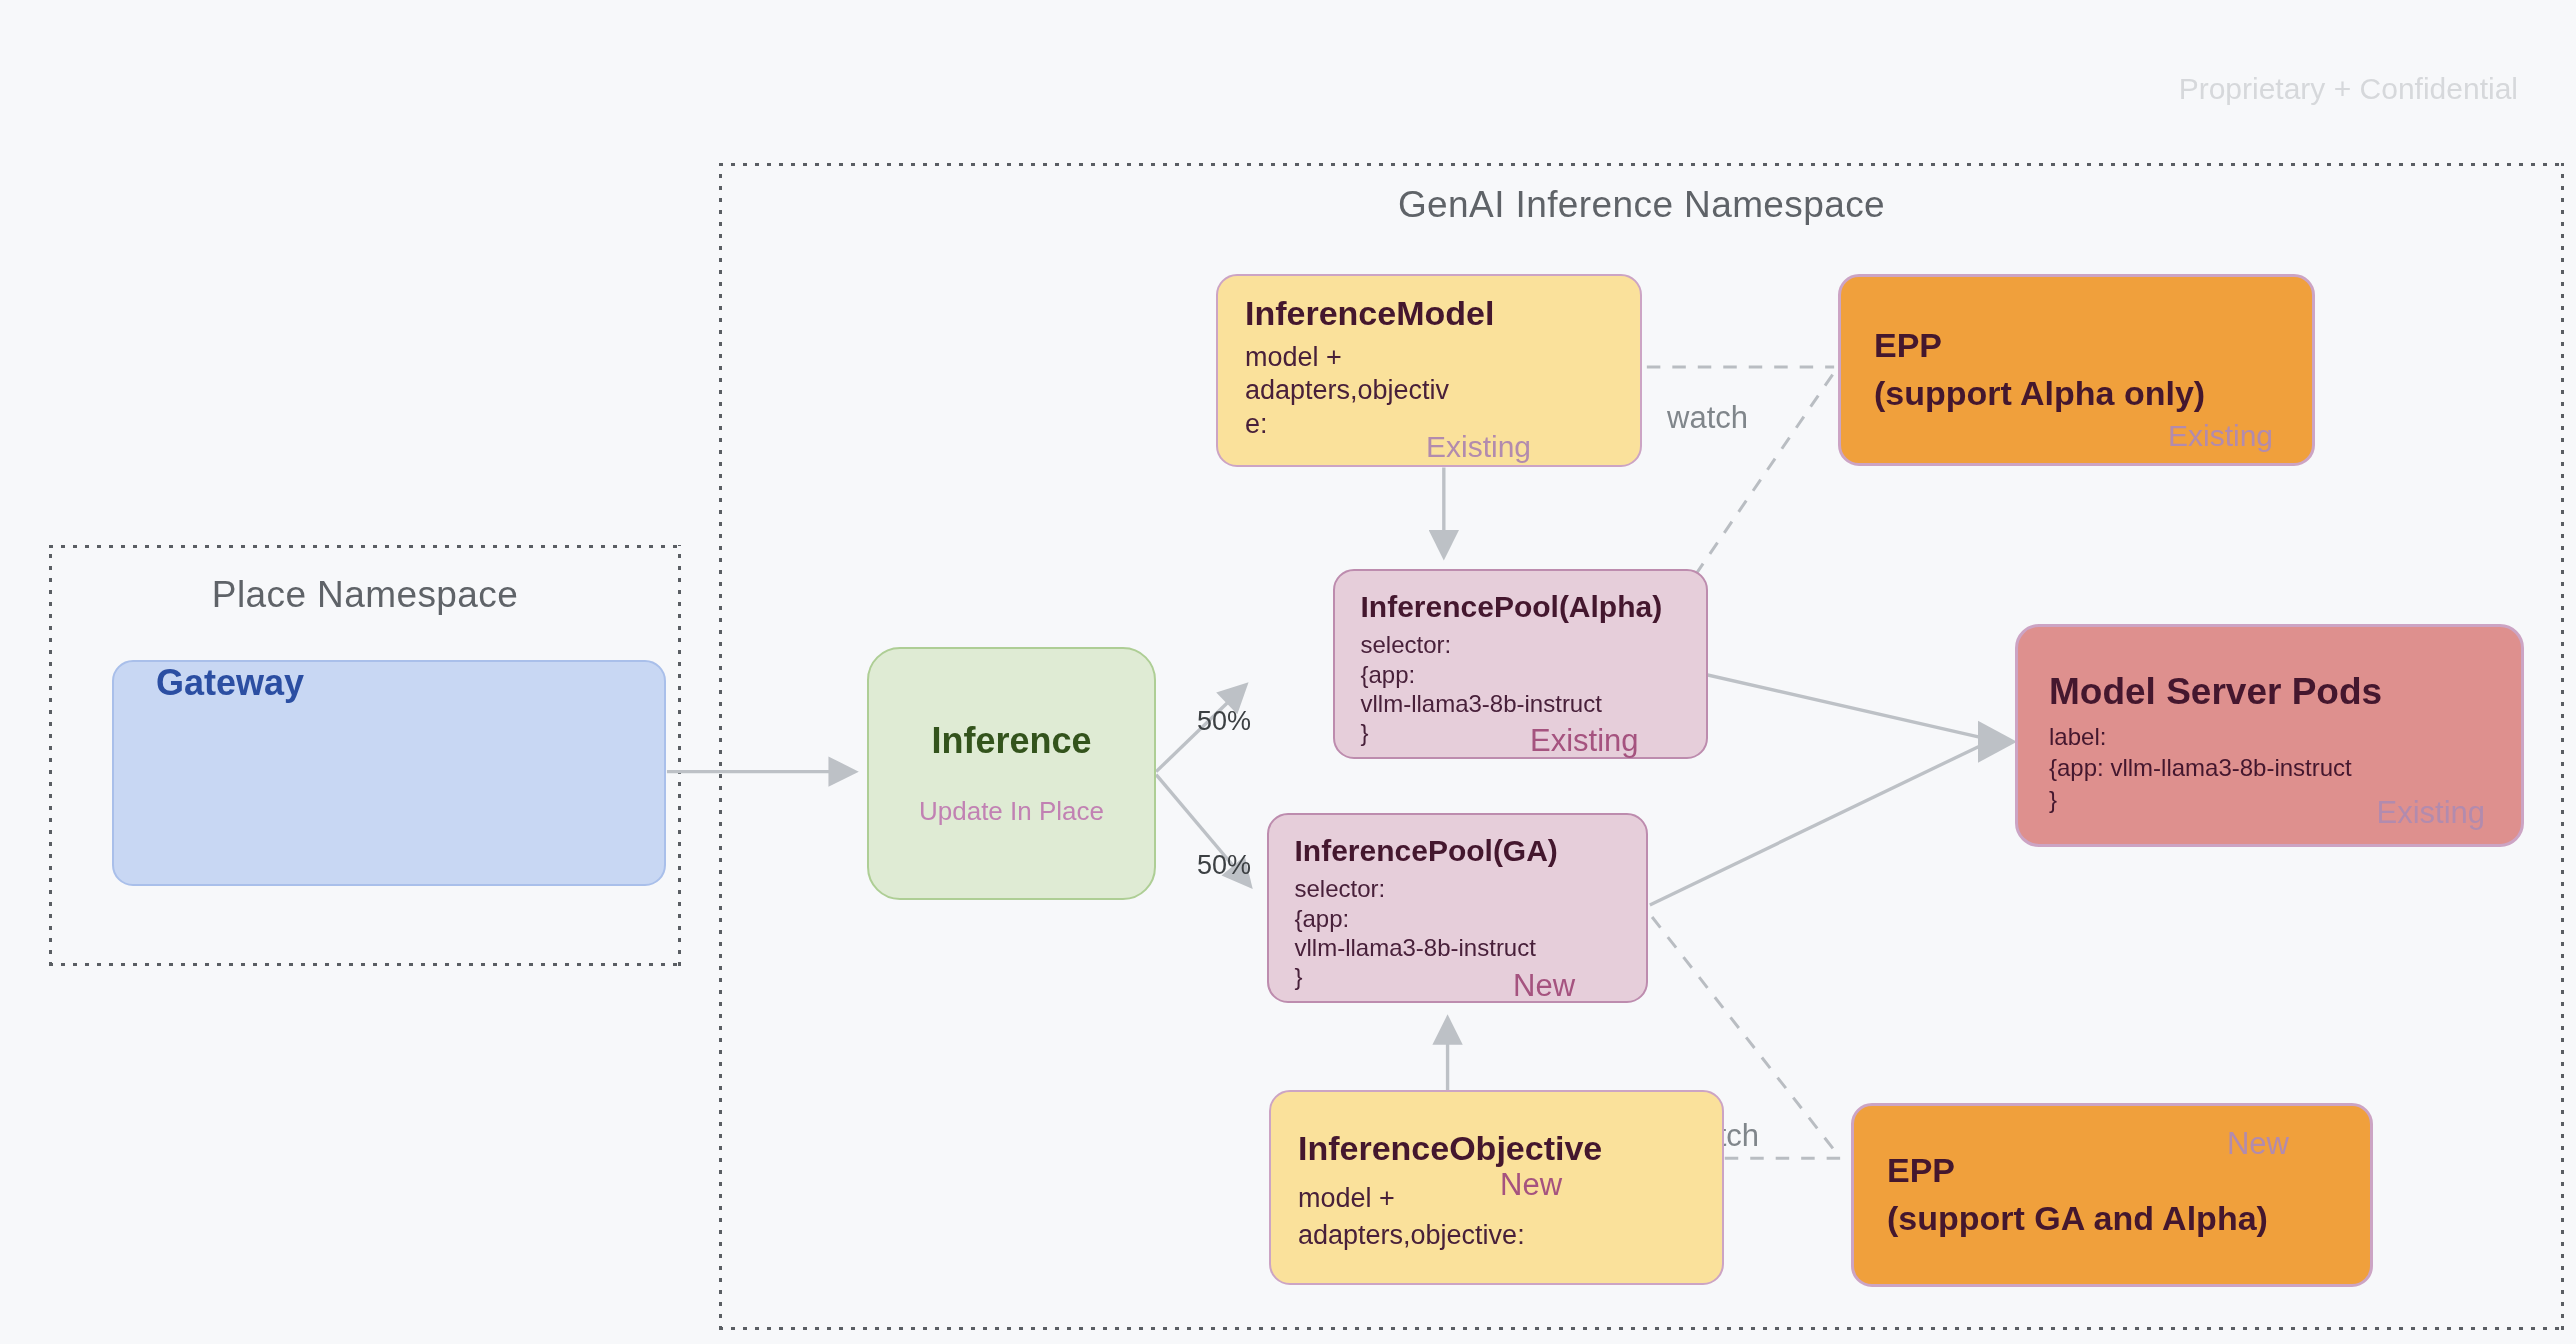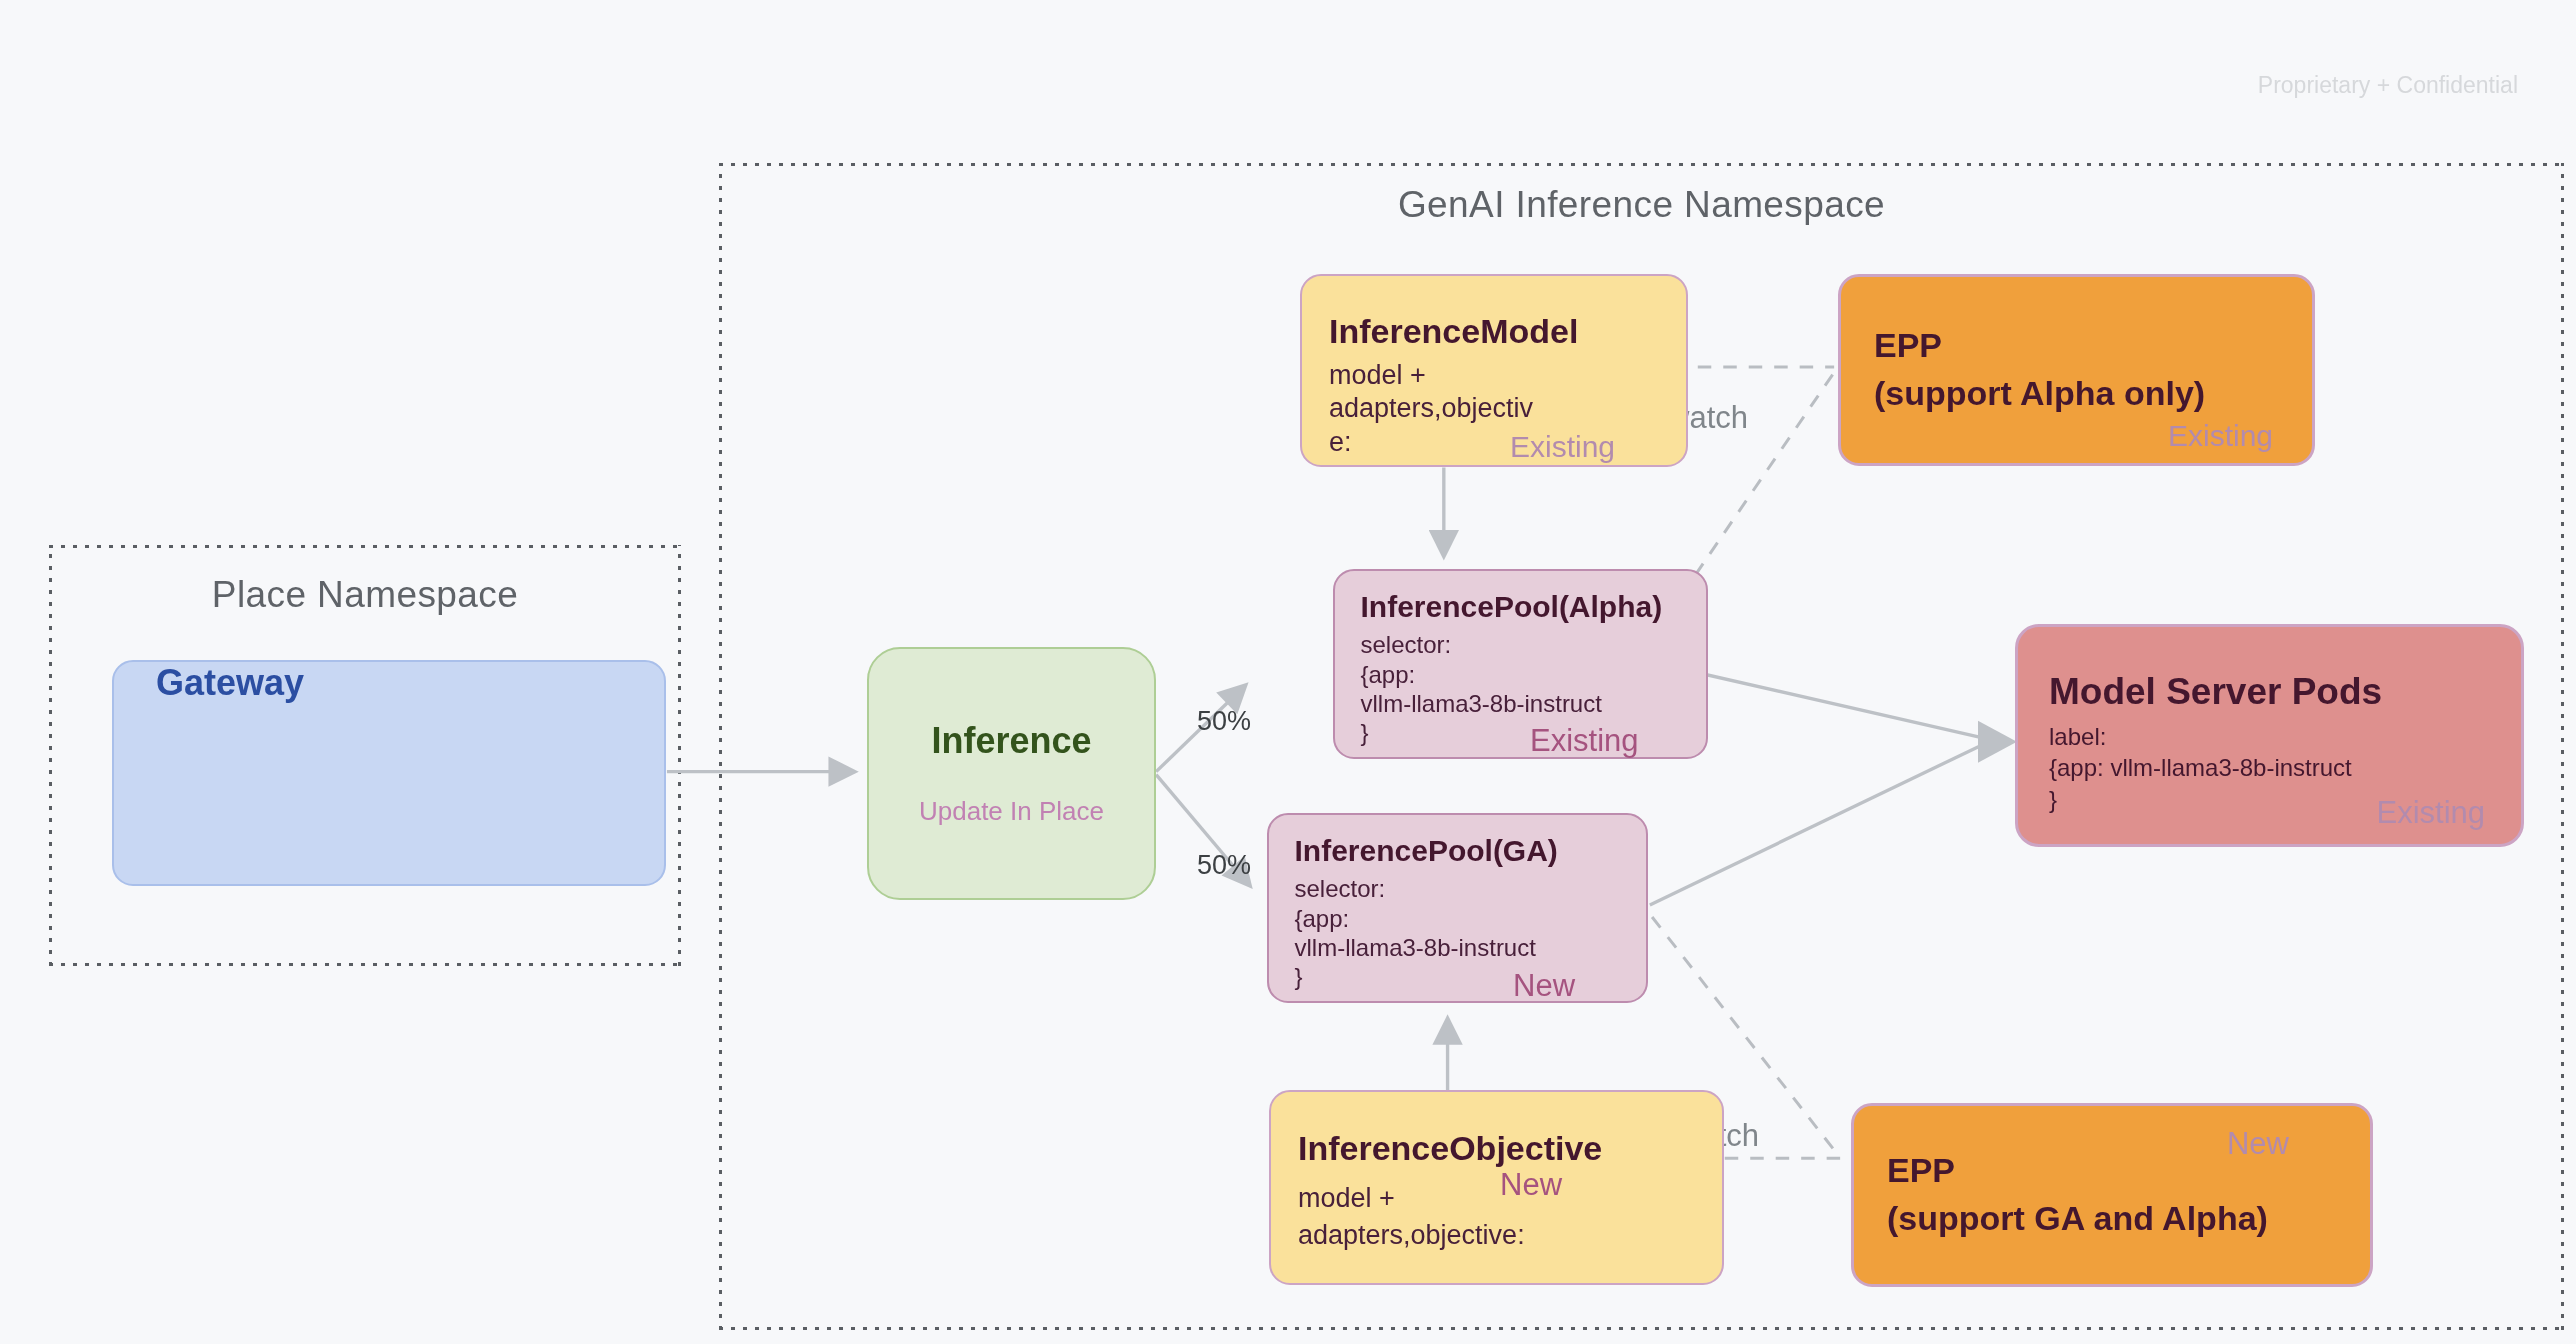--- a/index.html
+++ b/index.html
@@ -21,42 +21,42 @@
       repeating-linear-gradient(90deg,var(--dot) 0 3.7px,transparent 3.7px 12px),
       repeating-linear-gradient(90deg,var(--dot) 0 3.7px,transparent 3.7px 12px),
       repeating-linear-gradient(0deg,var(--dot) 0 3.7px,transparent 3.7px 12px),
       repeating-linear-gradient(0deg,var(--dot) 0 3.7px,transparent 3.7px 12px);
     background-size:100% 3px,100% 3px,3px 100%,3px 100%;
     background-position:top left,bottom left,top left,top right;
     background-repeat:no-repeat;}
   .ns-title{position:absolute;left:0;right:0;text-align:center;
     font-size:37px;color:var(--labelgray);letter-spacing:0.4px;}
 
-  .confidential{position:absolute;top:72px;right:58px;font-size:23px;color:var(--faint);text-align:right;}
+  .confidential{position:absolute;top:72px;right:58px;font-size:30px;color:var(--faint);text-align:right;}
 
   
   .node{position:absolute;box-sizing:border-box;border-radius:21px;}
   .node .title{font-weight:700;color:var(--maroon);line-height:1.18;}
   .node .code{font-family:Liberation Sans, sans-serif;color:#48203A;white-space:pre;}
   .status{position:absolute;font-size:30px;}
   .status-strong{color:var(--status-strong);}
   .status-muted{color:var(--status-muted);}
 
   .gateway{left:112px;top:660px;width:554px;height:226px;background:var(--blue);
     border:2.2px solid var(--blueborder);display:flex;align-items:flex-start;padding-left:42px;}
   .gateway .title{color:var(--bluetext);font-size:36px;}
 
   .httproute{left:867px;top:647px;width:289px;height:253px;background:var(--green);
     border:2.2px solid var(--greenborder);border-radius:33px;
     display:flex;flex-direction:column;align-items:center;justify-content:center;gap:34px;}
   .httproute .title{color:var(--greentext);font-size:36px;}
   .httproute .sub{color:var(--pinklabel);font-size:26px;text-align:right;}
 
-  .inference-model{left:1300px;top:274px;width:388px;height:193px;background:var(--yellow);
-    border:2.2px solid var(--mauveborder);padding:35px 0 0 27px;}
+  .inference-model{left:1216px;top:274px;width:426px;height:193px;background:var(--yellow);
+    border:2.2px solid var(--mauveborder);padding:17px 0 0 27px;}
   .inference-model .title{font-size:34px;margin-bottom:7.5px;}
   .inference-model .code{font-size:27px;line-height:1.25;}
   .inference-model .status{left:208px;bottom:1.5px;}
 
   .epp1{left:1838px;top:274px;width:477px;height:192px;background:var(--orange);
     border:3px solid var(--mauveborder);display:flex;flex-direction:column;justify-content:center;padding-left:33px;}
   .epp1 .title,.epp2 .title{font-size:34px;white-space:pre-line;line-height:1.4;}
   .epp1 .status{right:39px;bottom:10.5px;}
 
   .pool{background:var(--pool);border:2.2px solid var(--poolborder);padding:18px 0 0 25.5px;}

